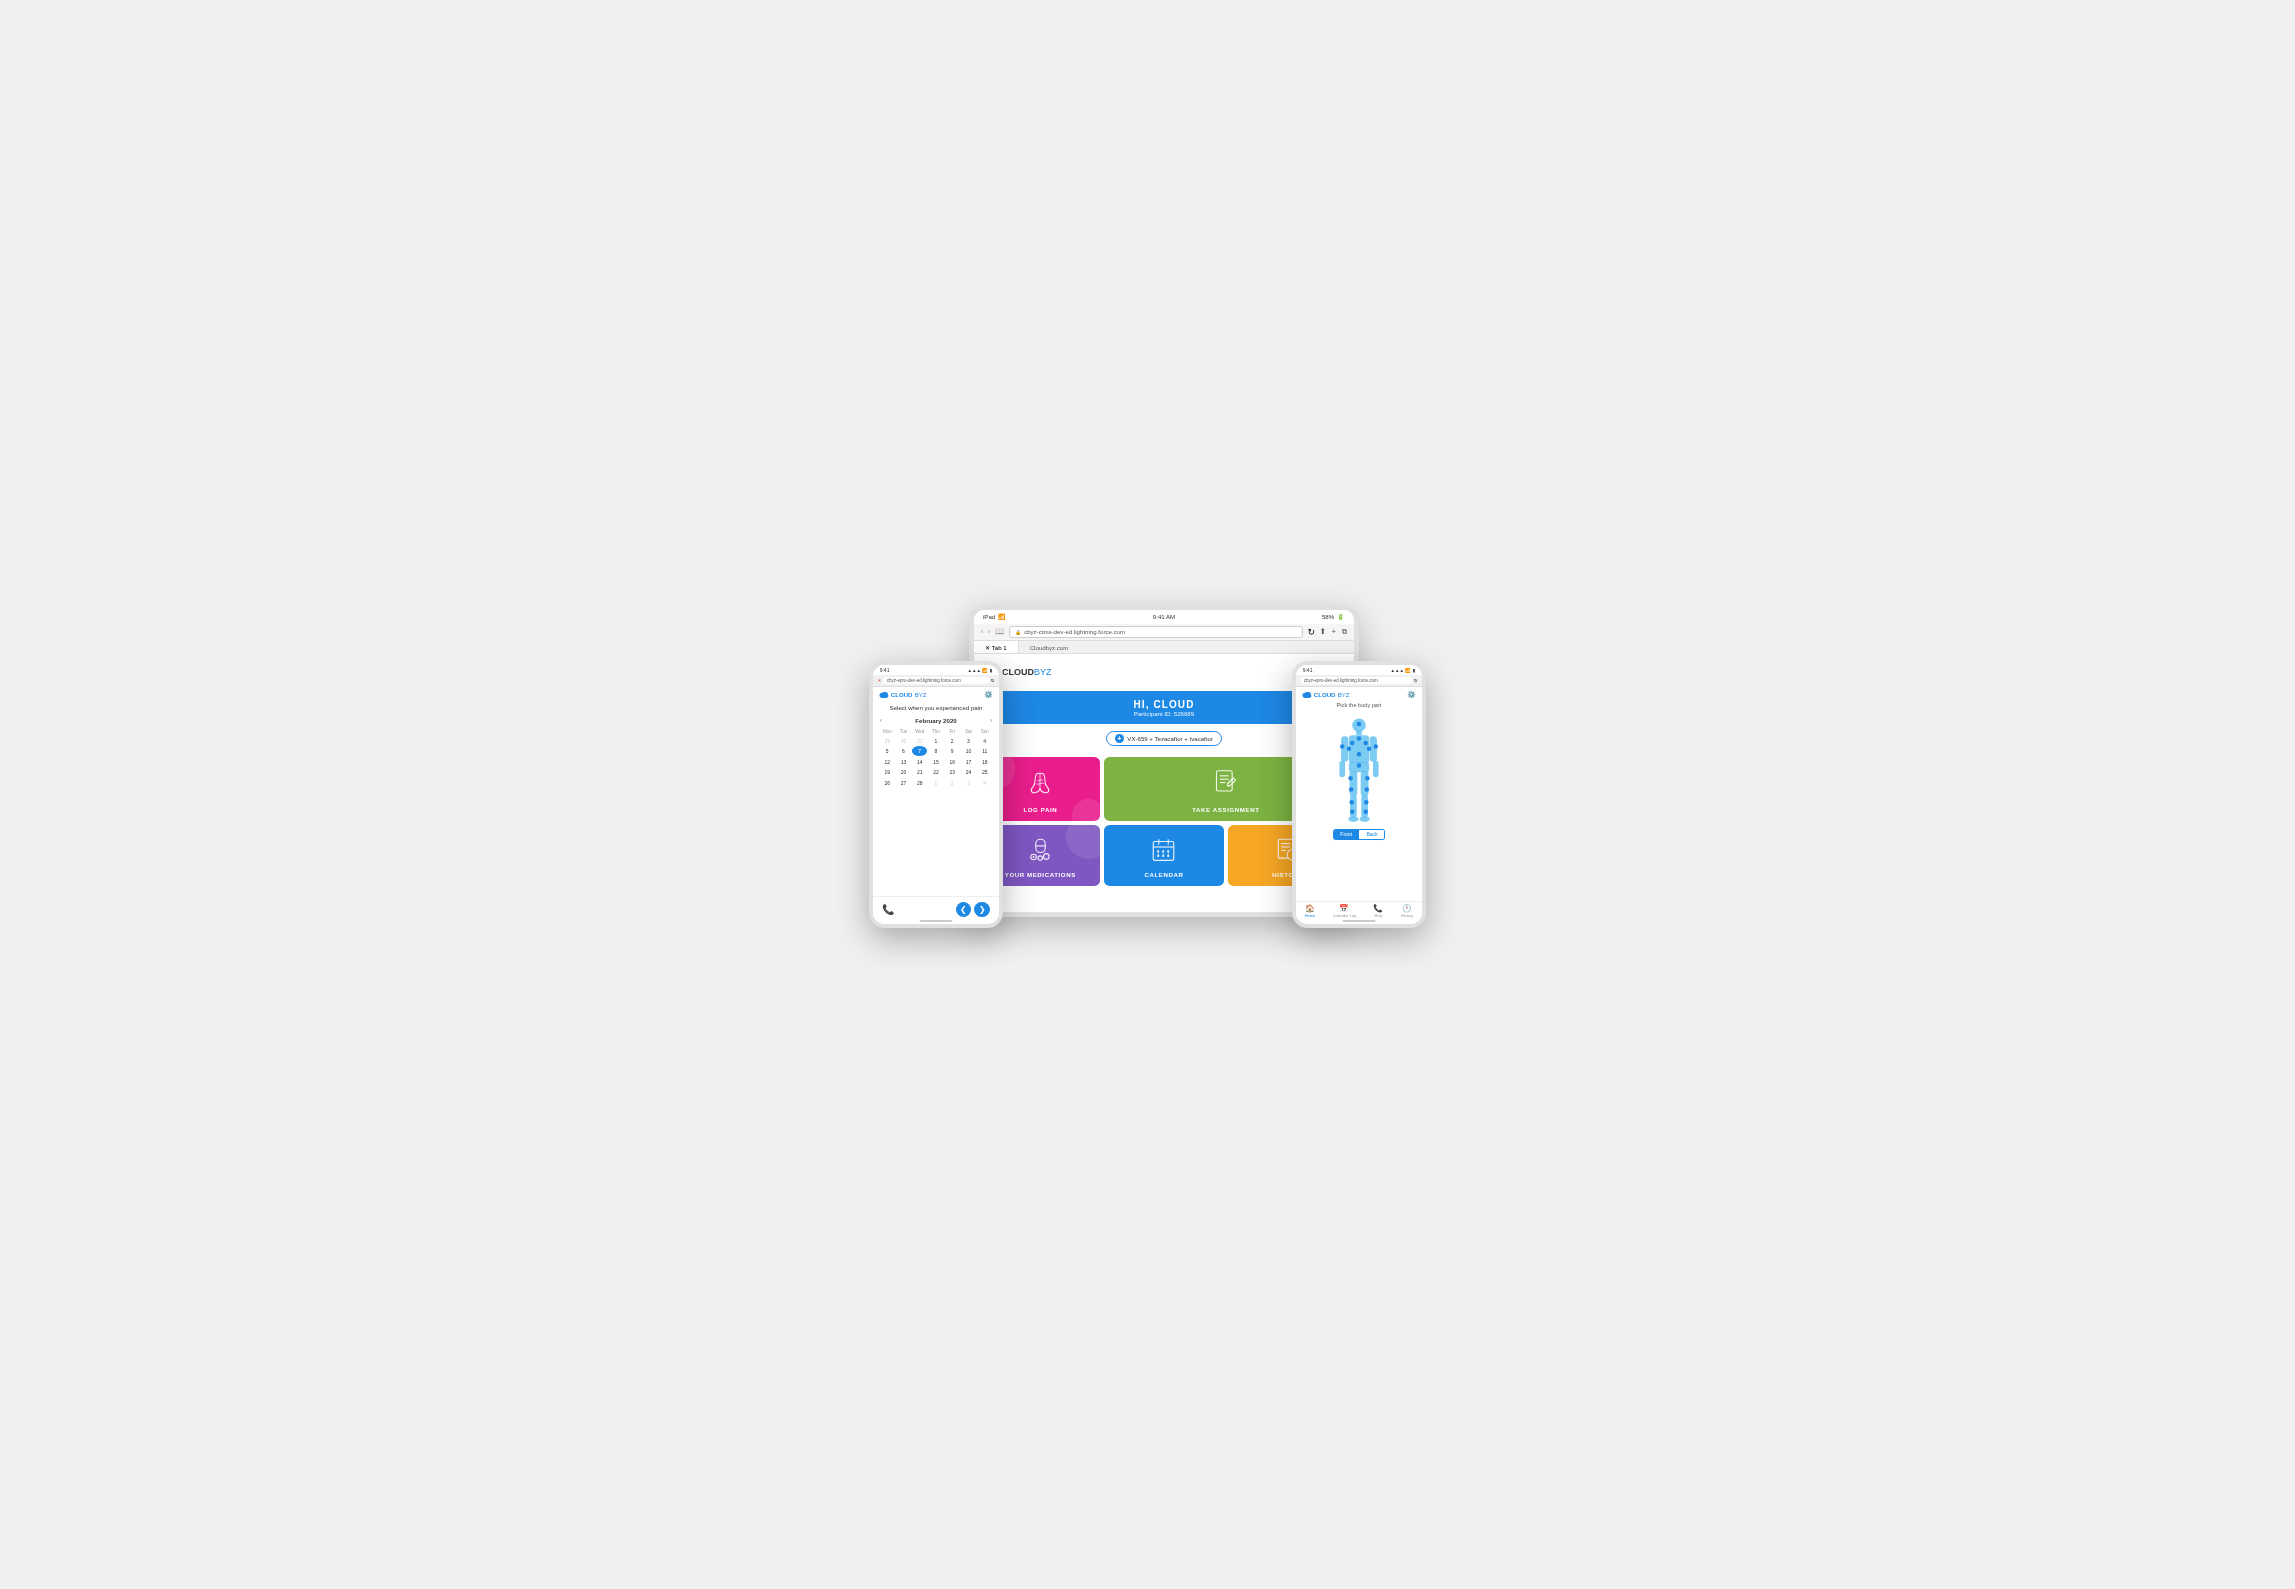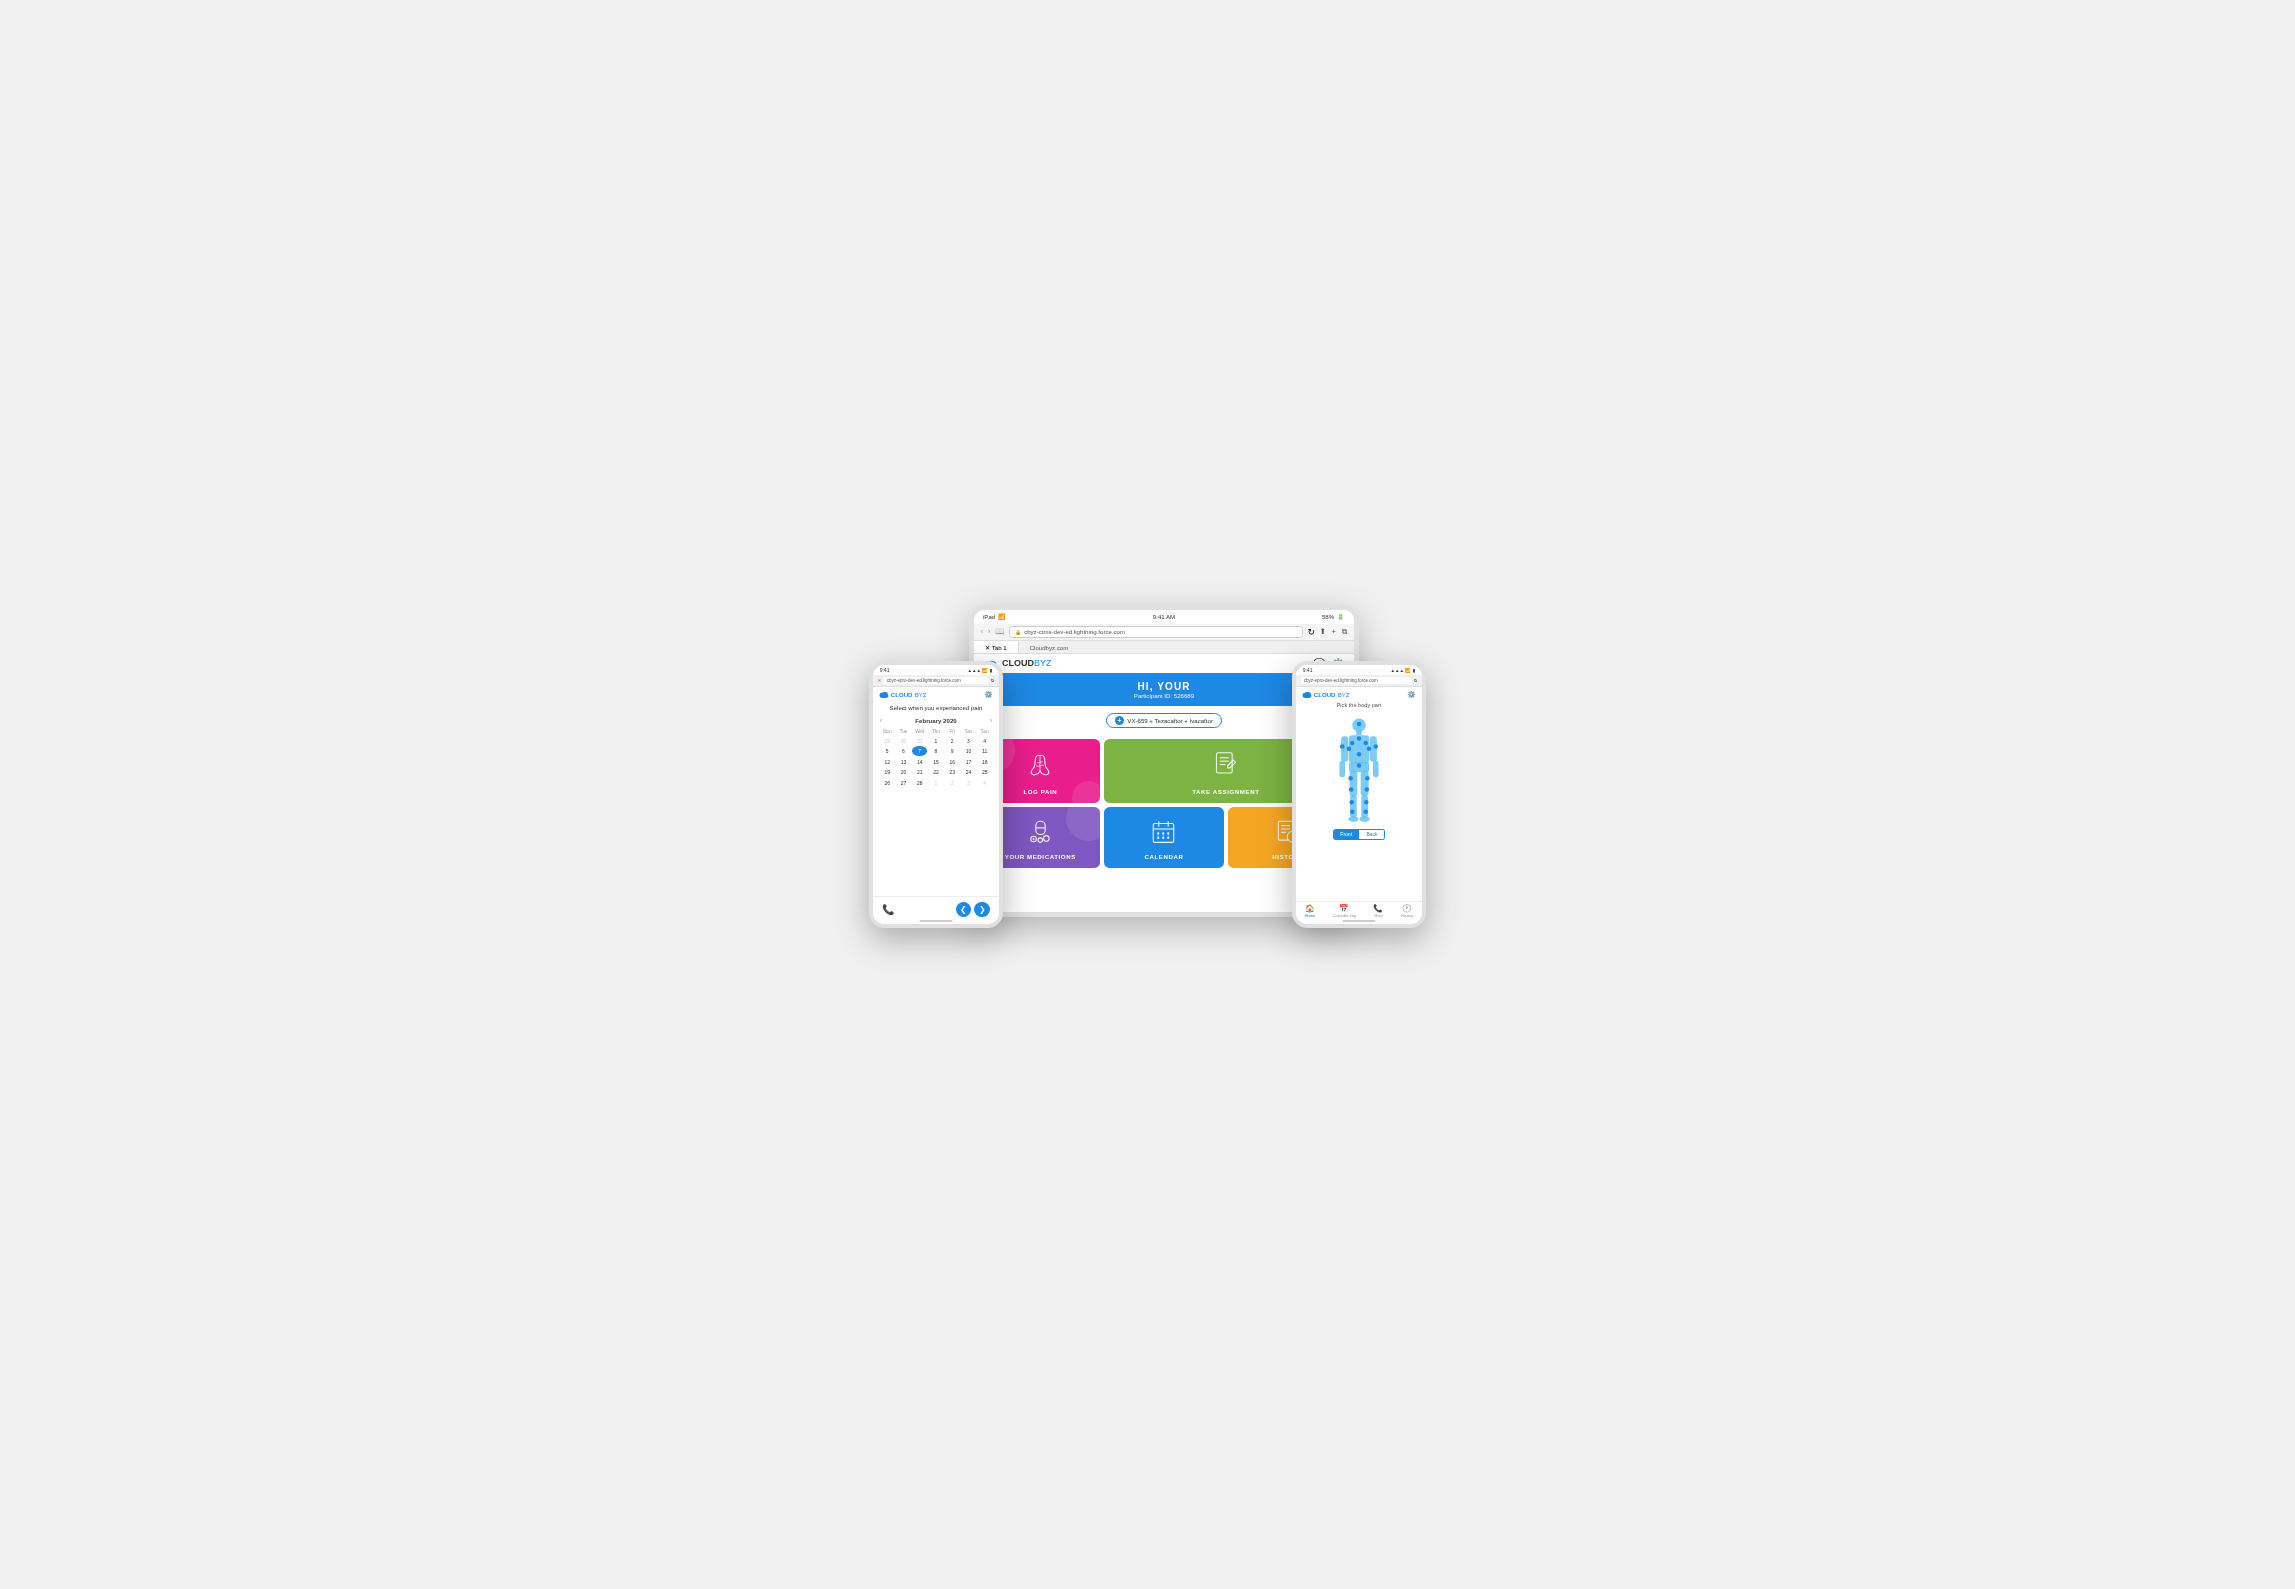--- a/index.html
+++ b/index.html
@@ -92,21 +92,21 @@
     
     .tablet-app {
       background: #fff;
       height: calc(100% - 48px);
       overflow: hidden;
     }
     .tablet-app-header {
       display: flex;
       justify-content: space-between;
       align-items: center;
-      padding: 4px 9px;
+      padding: 13px 9px;
       background: #fff;
       text-align: right;
     }
     .cloudbyz-logo {
       display: flex;
       align-items: center;
       gap: 3.3px;
       font-size: 9px;
       font-weight: 700;
       color: #333;
@@ -429,21 +429,21 @@
             <b>CLOUD</b><span style="font-weight:400; color:#1e88e5;">BYZ</span>
           </span>
         </div>
         <div class="header-icons">
           <span>💬</span>
           <span>⚙️</span>
         </div>
       </div>
 
       <div class="tablet-greeting">
-        <h2>HI, YOUR</h2>
+        <h2>HI, CLOUD</h2>
         <p>Participant ID: 526689</p>
       </div>
 
       <div style="display:flex; justify-content:center; margin:3.3px 0;">
         <div class="tablet-drug-badge">
           <div class="drug-plus">+</div>
           <span>VX-659 + Tezacaftor + Ivacaftor</span>
         </div>
       </div>
 

